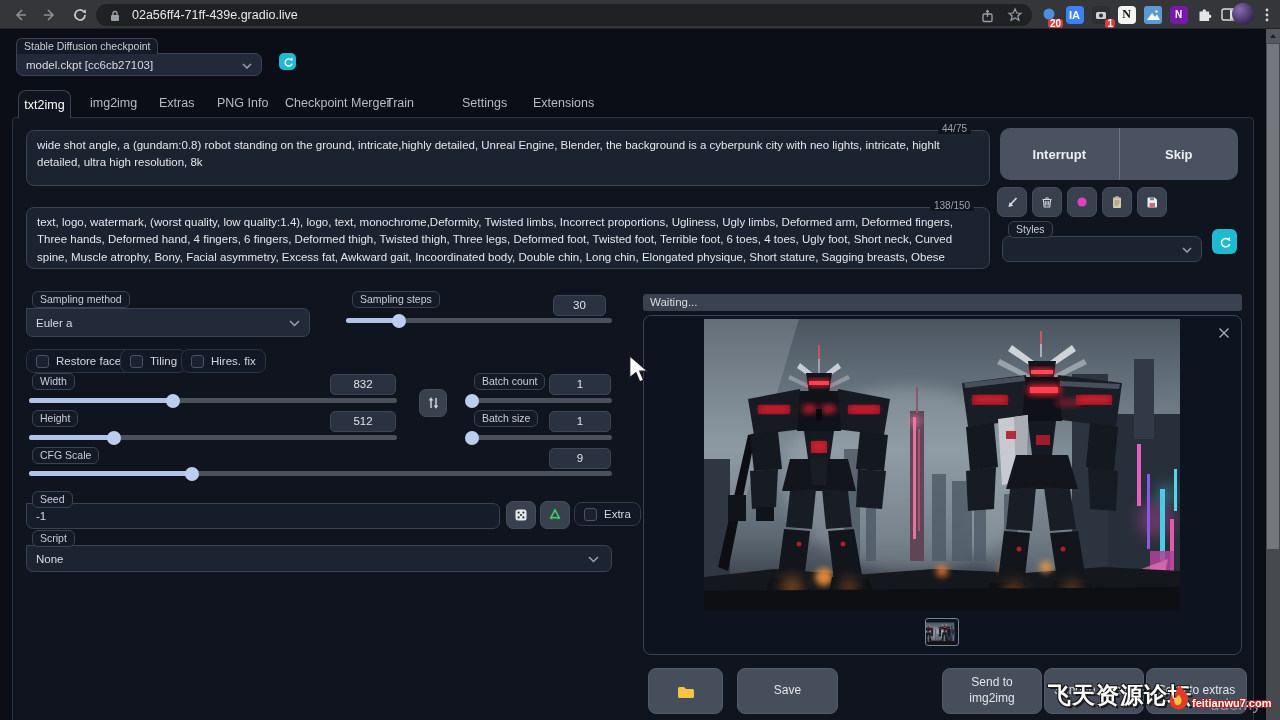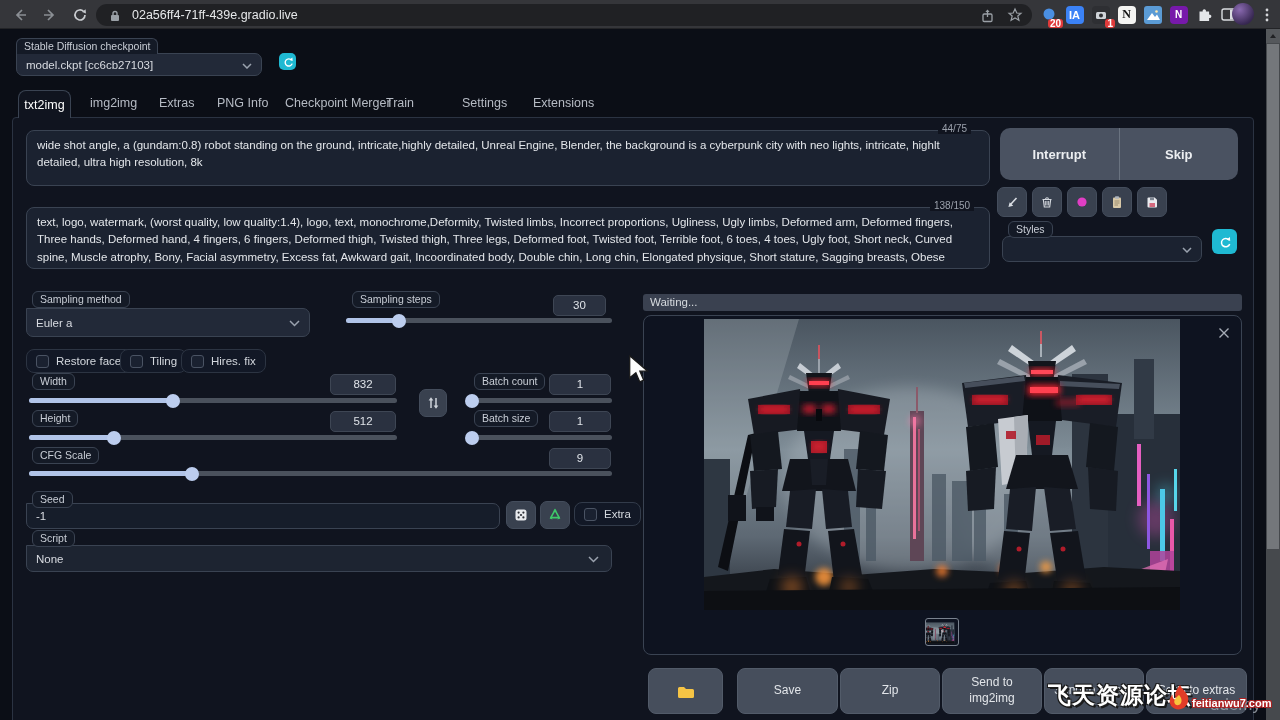--- a/index.html
+++ b/index.html
@@ -556,21 +556,20 @@
         </svg>
     </div>
   </div>
 
   <div class="genbtn" style="left:648px;width:75px">
     <svg width="20" height="17">
         <path d="M2 5.5 q0-1.5 1.5-1.5 h4.5 l2 2 h6.5 q1.5 0 1.5 1.5 v6 q0 1.5 -1.5 1.5 h-13 q-1.5 0 -1.5 -1.5 z" fill="#f6c445"></path>
       </svg>
   </div>
   <div class="genbtn" style="left:737px;width:101px">Save</div>
-  <div class="genbtn" style="left:840px;width:100px">Zip</div>
   <div class="genbtn" style="left:942px;width:100px">Send to img2img</div>
   <div class="genbtn" style="left:1044px;width:100px">Send to inpaint</div>
   <div class="genbtn" style="left:1146px;width:101px">Send to extras</div>
 
   <div class="scrollbar">
     <div class="scroll-up"></div>
     <div class="scroll-thumb"></div>
   </div>
 
   <div class="wm-udemy">udemy</div>

